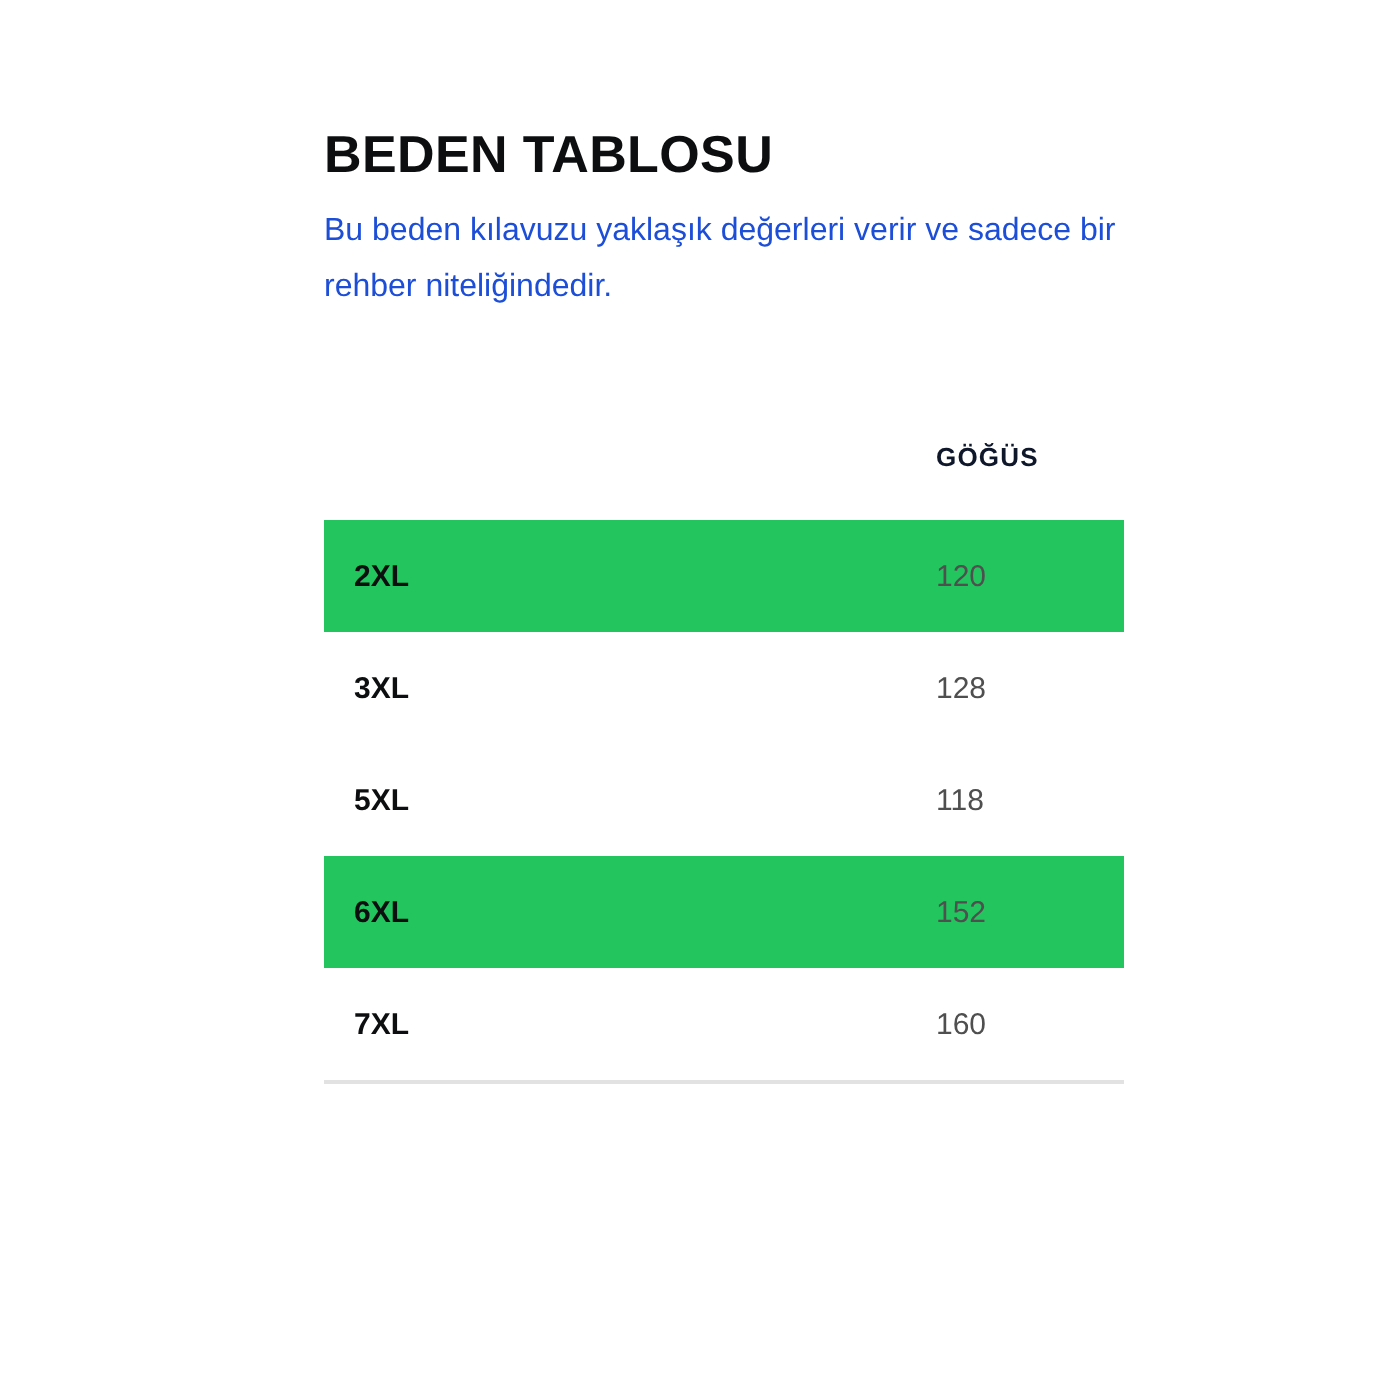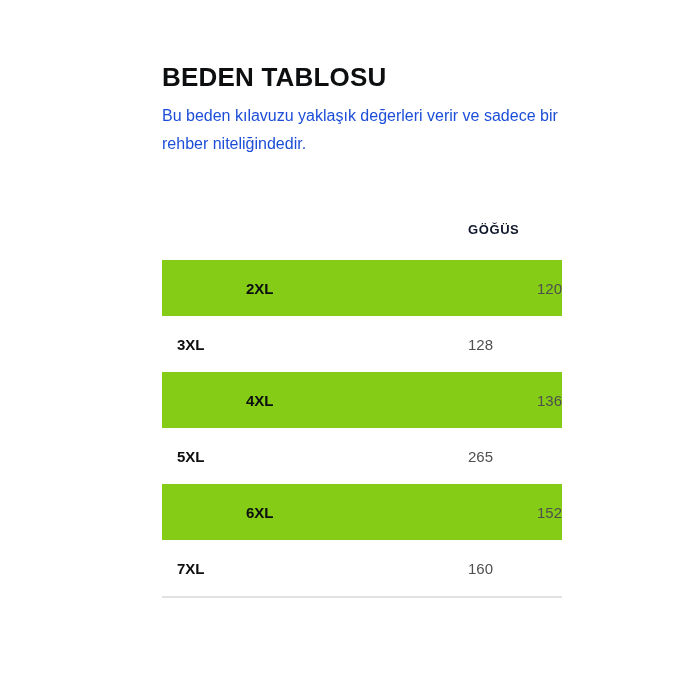--- a/index.html
+++ b/index.html
@@ -52,22 +52,21 @@
     margin-top: 22px;
     width: 400px;
     border-bottom: 2px solid #e2e2e2;
   }
   .table-row {
     display: flex;
     align-items: center;
     height: 56px;
   }
   .table-row.striped {
-    background: #84cc16;
-    justify-content: flex-end;
+    background: #22c55e;
   }
   .cell-size {
     box-sizing: border-box;
     width: 306px;
     padding-left: 15px;
     font-size: 15px;
     font-weight: 700;
     color: #0c0e10;
   }
   .cell-value {
@@ -90,27 +89,23 @@
 
   <div class="size-table" id="size-table">
       <div class="table-row striped">
         <div class="cell-size">2XL</div>
         <div class="cell-value">120</div>
       </div>
       <div class="table-row">
         <div class="cell-size">3XL</div>
         <div class="cell-value">128</div>
       </div>
-      <div class="table-row striped">
-        <div class="cell-size">4XL</div>
-        <div class="cell-value">136</div>
-      </div>
       <div class="table-row">
         <div class="cell-size">5XL</div>
-        <div class="cell-value">265</div>
+        <div class="cell-value">118</div>
       </div>
       <div class="table-row striped">
         <div class="cell-size">6XL</div>
         <div class="cell-value">152</div>
       </div>
       <div class="table-row">
         <div class="cell-size">7XL</div>
         <div class="cell-value">160</div>
       </div>
     </div>

